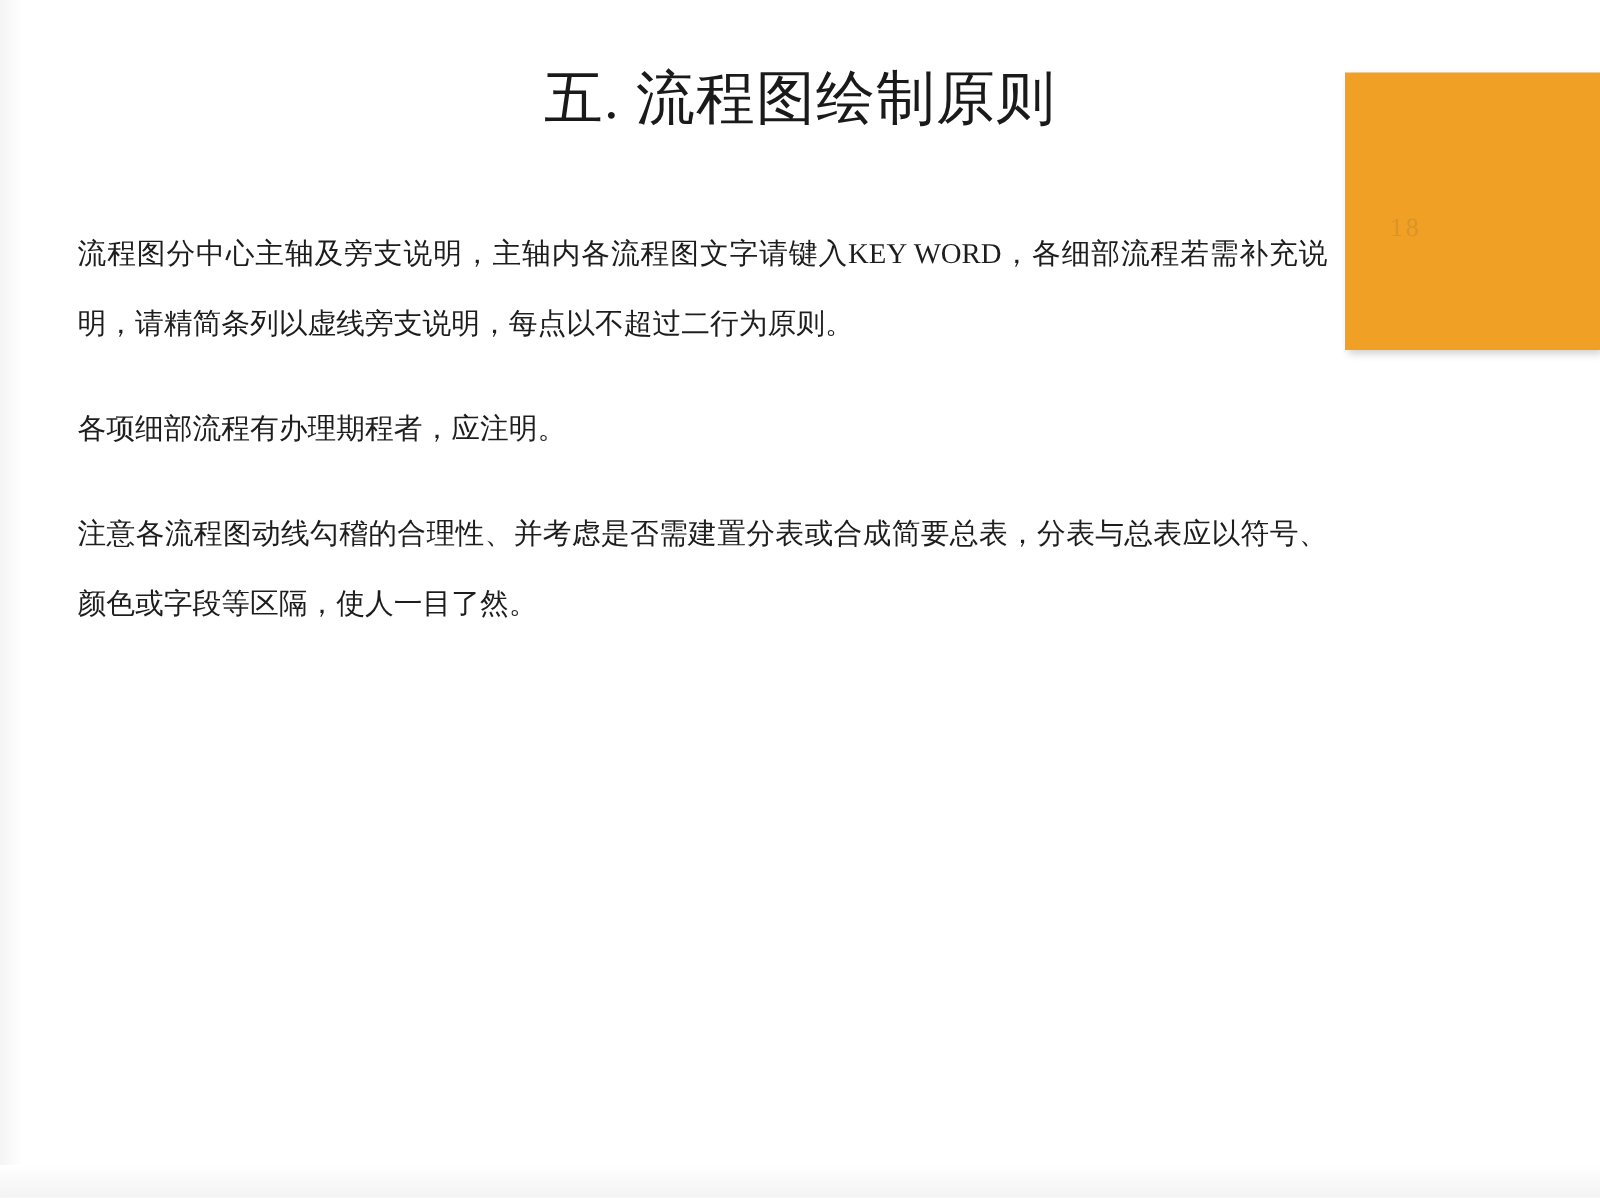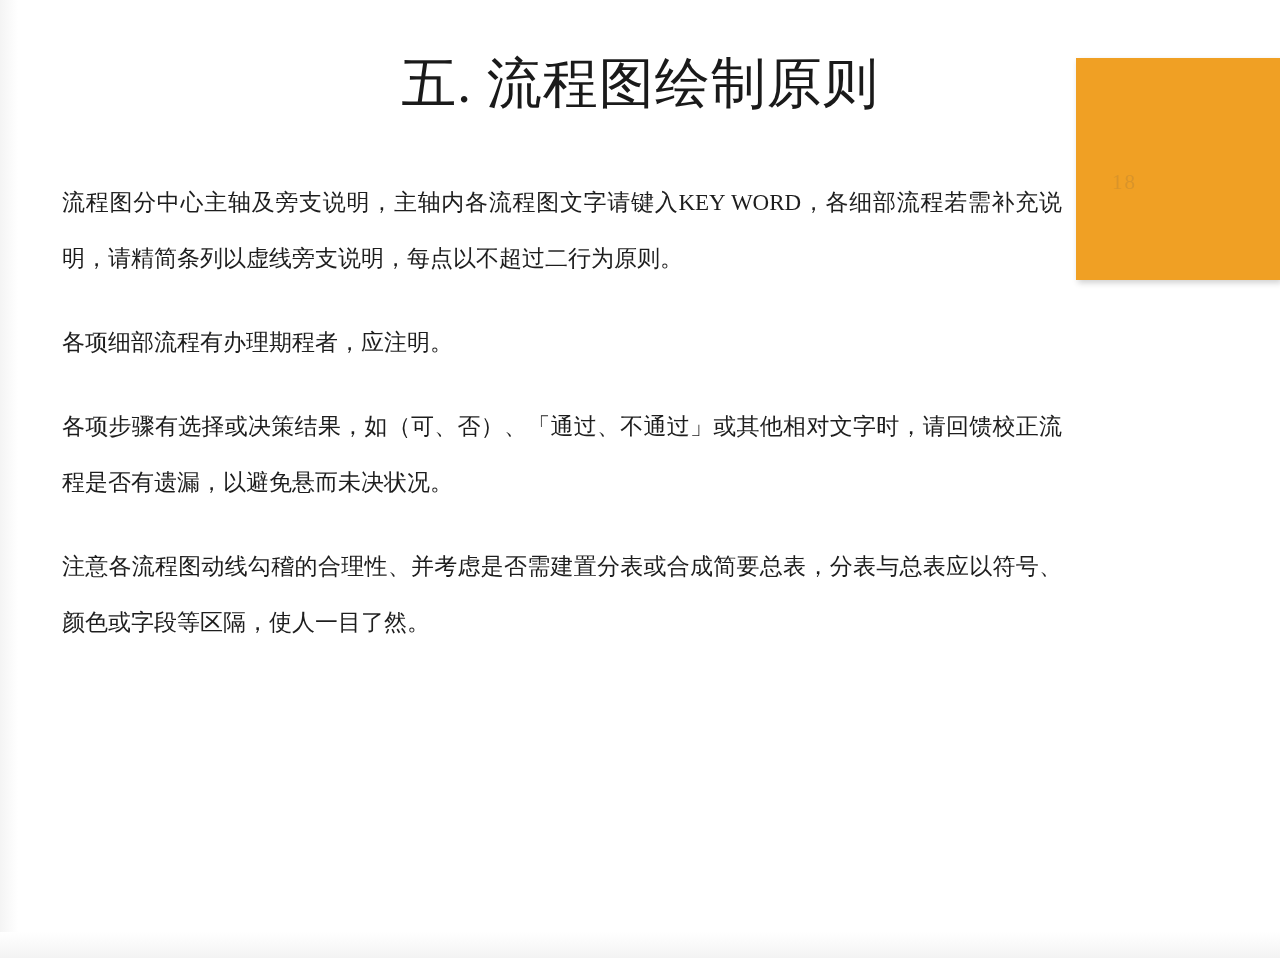--- a/index.html
+++ b/index.html
@@ -35,21 +35,21 @@
     width: 1280px; height: 26px;
     background: linear-gradient(to top, #f3f3f3, #ffffff);
     pointer-events: none;
   }
   .title {
     position: absolute;
     top: 52px;
     left: 0;
     width: 1280px;
     text-align: center;
-    font-size: 55px;
+    font-size: 47px;
     line-height: 1.15;
     color: #1a1a1a;
     letter-spacing: 1px;
     font-family: "Liberation Serif", serif;
     white-space: nowrap;
   }
   .orange-box {
     position: absolute;
     top: 58px;
     left: 1076px;
@@ -95,17 +95,16 @@
 
   <div class="title">五. 流程图绘制原则</div>
 
   <div class="orange-box">
     <div class="page-num">18</div>
   </div>
 
   <div class="body-text">
     <p class="para p1">流程图分中心主轴及旁支说明，主轴内各流程图文字请键入KEY WORD，各细部流程若需补充说明，请精简条列以虚线旁支说明，每点以不超过二行为原则。</p>
     <p class="para p2">各项细部流程有办理期程者，应注明。</p>
-    <p class="para p3">各项步骤有选择或决策结果，如（可、否）、「通过、不通过」或其他相对文字时，请回馈校正流程是否有遗漏，以避免悬而未决状况。</p>
     <p class="para p4">注意各流程图动线勾稽的合理性、并考虑是否需建置分表或合成简要总表，分表与总表应以符号、颜色或字段等区隔，使人一目了然。</p>
   </div>
 
 </div>
 
 </body></html>

